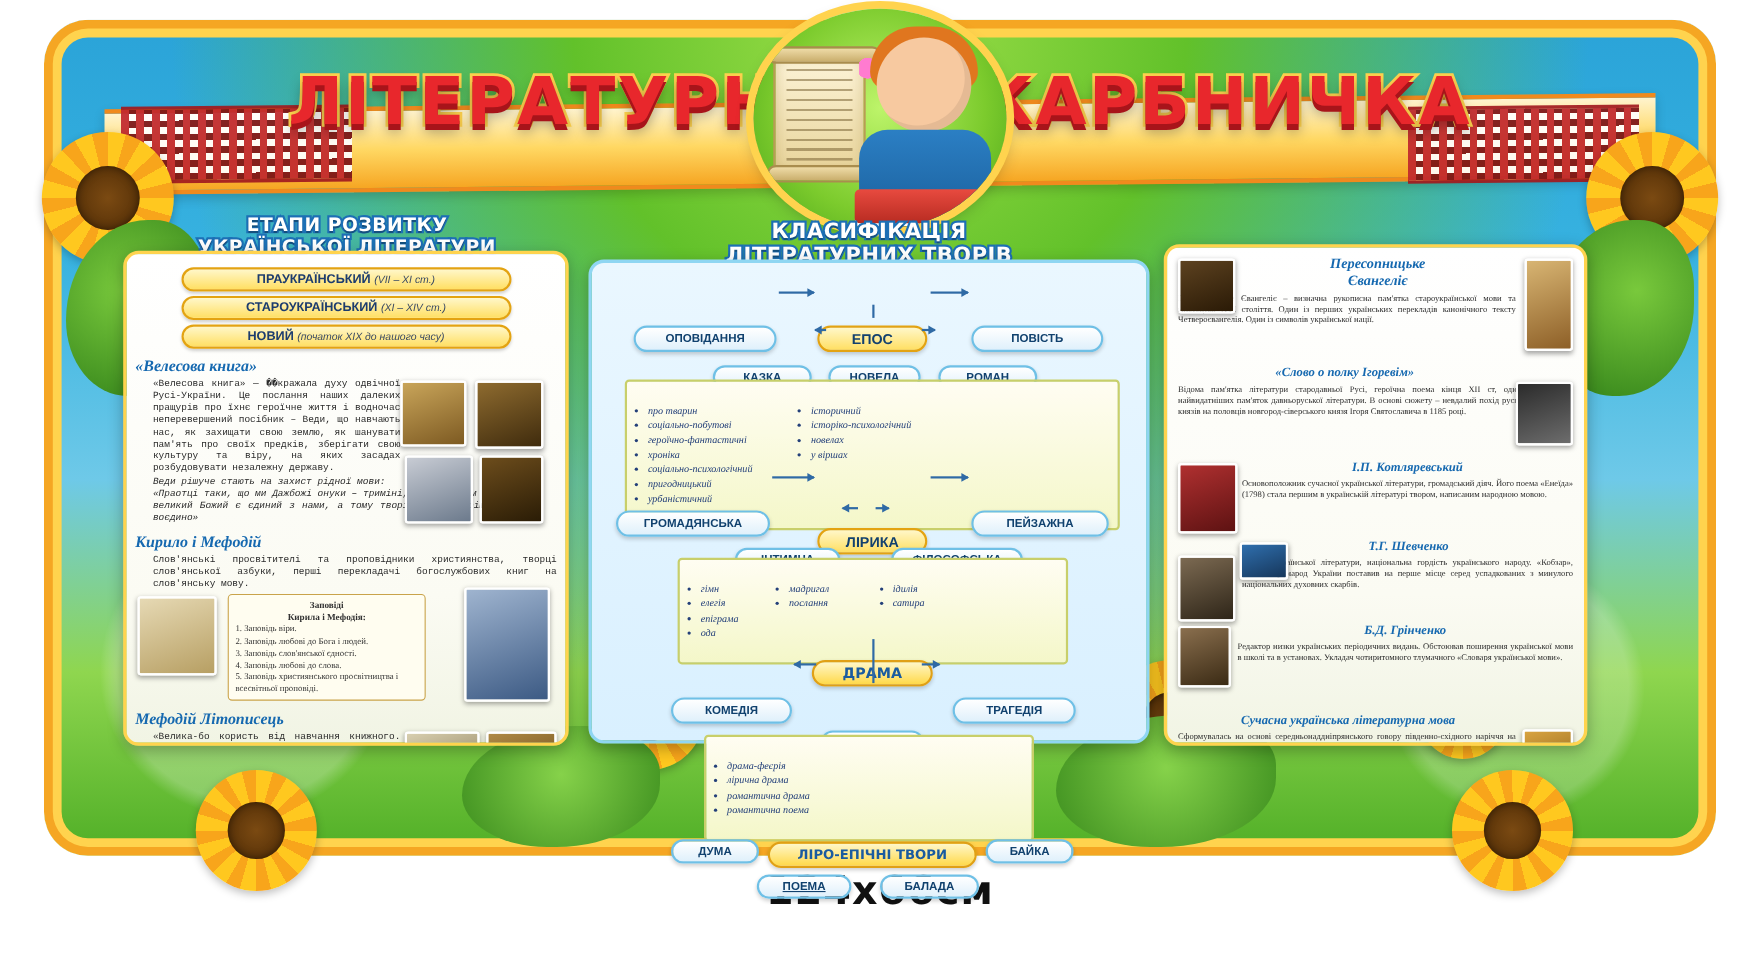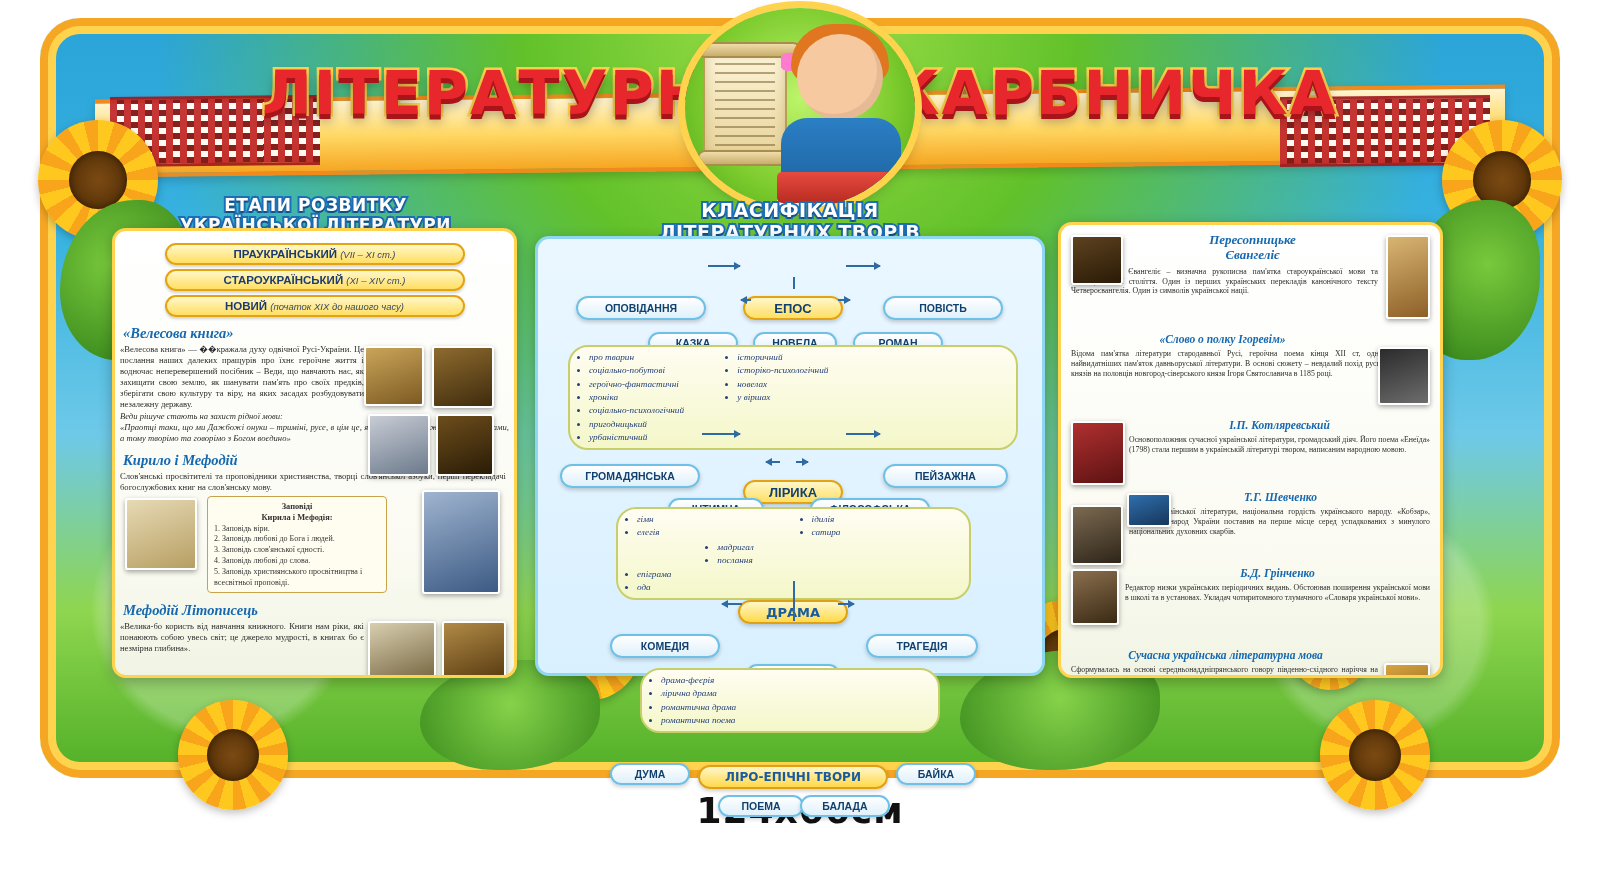--- a/index.html
+++ b/index.html
@@ -181,23 +181,23 @@
     white-space:nowrap;
   }
   .stage-chip .per{ font-style:italic; font-weight:400; font-size:9.5px; color:#3a4a63; }
 
   .sec-title{
     font-family:"Liberation Serif", serif;
     font-weight:700; font-style:italic; font-size:14.5px;
     color:#1669b0; margin:8px 0 2px 8px;
   }
   .body-text{
-    font-family:Liberation Serif, serif;
+    font-family:Liberation Mono, monospace;
     font-size:8.6px; line-height:1.27; text-align:justify;
-    color:#2a2a2a; padding:0 5px;
+    color:#2a2a2a; padding:0 24px;
   }
 
   .thumb{
     border:2px solid #ffffff; border-radius:3px;
     box-shadow:0 2px 5px rgba(0,0,0,.35);
     background-size:cover; background-position:center;
   }
 
   
   .cmd-box{
@@ -224,22 +224,22 @@
     border-color:#e3a312; color:#12406e;
   }
   .node.genre{
     background: linear-gradient(180deg,#fff7c9,#ffd94a);
     border-color:#e0a016; color:#1a5ba0;
     font-family:"DejaVu Sans", sans-serif; font-weight:900; font-size:13px;
   }
   .genre-list{
     position:absolute;
     background: linear-gradient(180deg,#fffdf2,#f4f7c9);
-    border:2px solid #c8cf6a; border-radius:20px;
-    padding:4px 8px;
+    border:2px solid #c8cf6a; border-radius:4px;
+    padding:20px 8px;
     font-family:"Liberation Serif", serif;
     font-style:italic; font-size:9.2px; color:#24407a; line-height:1.45;
   }
   .genre-list .col{ display:inline-block; vertical-align:top; }
   .genre-list ul{ margin:0; padding-left:11px; }
   .arrowline{ position:absolute; height:2px; background:#2f6aa5; }
   .arrowline::after{
     content:""; position:absolute; right:-1px; top:-3px;
     border-left:7px solid #2f6aa5; border-top:4px solid transparent; border-bottom:4px solid transparent;
   }
@@ -451,21 +451,21 @@
     <div class="arrowline" style="left:308px; top:194px; width:34px;"></div>
     <div class="arrowline left" style="left:228px; top:222px; width:14px;"></div>
     <div class="arrowline" style="left:258px; top:222px; width:12px;"></div>
 
     <div class="node genre" style="left:205px; top:244px; width:100px; height:22px;">ЖАНРИ</div>
     <div class="genre-list" style="left:78px; top:268px; width:355px;">
       <div class="col" style="width:78px;"><ul>
         <li>гімн</li>
         <li>елегія</li>
       </ul></div>
-      <div class="col" style="width:92px;margin-top:28px;"><ul>
+      <div class="col" style="width:92px;"><ul>
         <li>мадригал</li>
         <li>послання</li>
       </ul></div>
       <div class="col" style="width:82px;"><ul>
         <li>ідилія</li>
         <li>сатира</li>
       </ul></div>
       <div class="col" style="width:84px;"><ul>
         <li>епіграма</li>
         <li>ода</li>
@@ -491,21 +491,21 @@
     </ul></div>
     <div class="col" style="width:150px;"><ul>
       <li>романтична драма</li>
       <li>романтична поема</li>
     </ul></div>
   </div>
 
   <div class="node genre" style="position:absolute; left:698px; top:722px; width:190px; height:24px; font-size:12px; z-index:6;">ЛІРО-ЕПІЧНІ ТВОРИ</div>
   <div class="node" style="position:absolute; left:610px; top:720px; width:80px; height:22px; z-index:6;">ДУМА</div>
   <div class="node" style="position:absolute; left:896px; top:720px; width:80px; height:22px; z-index:6;">БАЙКА</div>
-  <div class="node" style="position:absolute; left:718px; top:752px; width:86px; height:22px; z-index:6;">ПОЕМА</div>
+  <div class="node" style="position:absolute; left:688px; top:752px; width:86px; height:22px; z-index:6;text-decoration:underline;">ПОЕМА</div>
   <div class="node" style="position:absolute; left:800px; top:752px; width:90px; height:22px; z-index:6;">БАЛАДА</div>
 
   <div class="panel panel-right">
     <div style="padding:8px 10px 0 10px;">
 
       <div style="position:relative; min-height:96px;">
         <div class="thumb" style="position:absolute; left:0; top:2px; width:52px; height:50px;
                     background:linear-gradient(160deg,#5d4220,#2a1a06);"></div>
         <div class="thumb" style="position:absolute; right:0; top:2px; width:44px; height:84px;
                     background:linear-gradient(160deg,#d8b573,#8d5f27);"></div>

